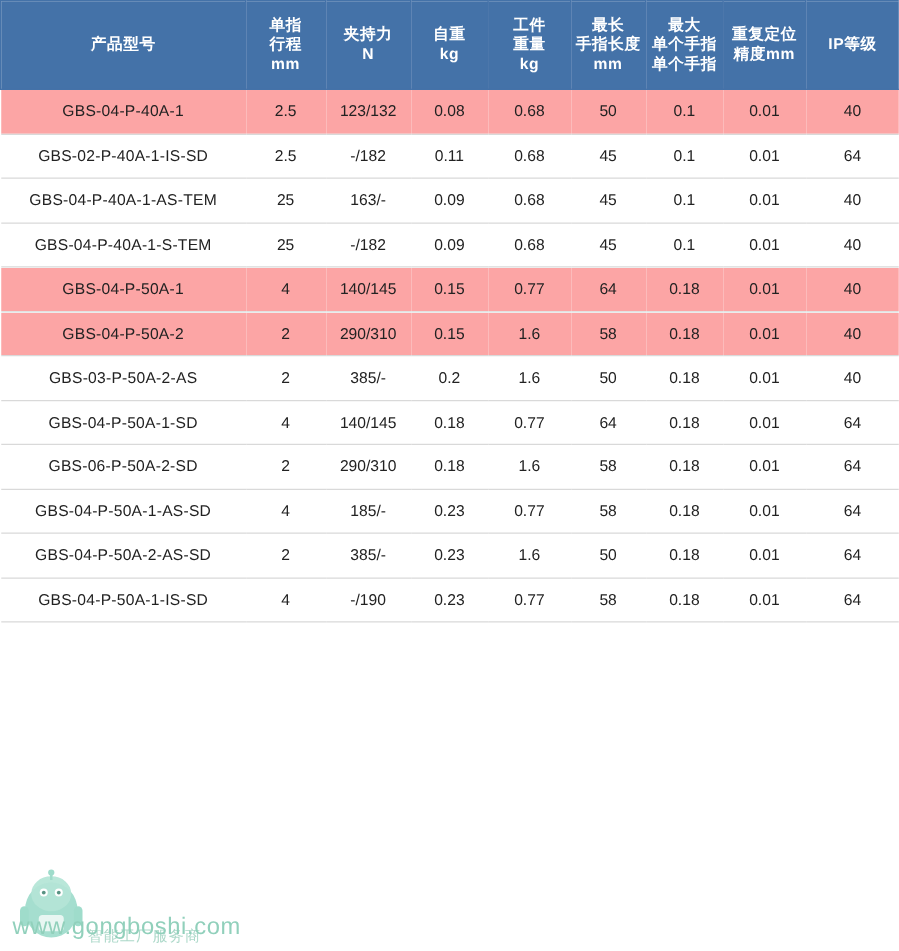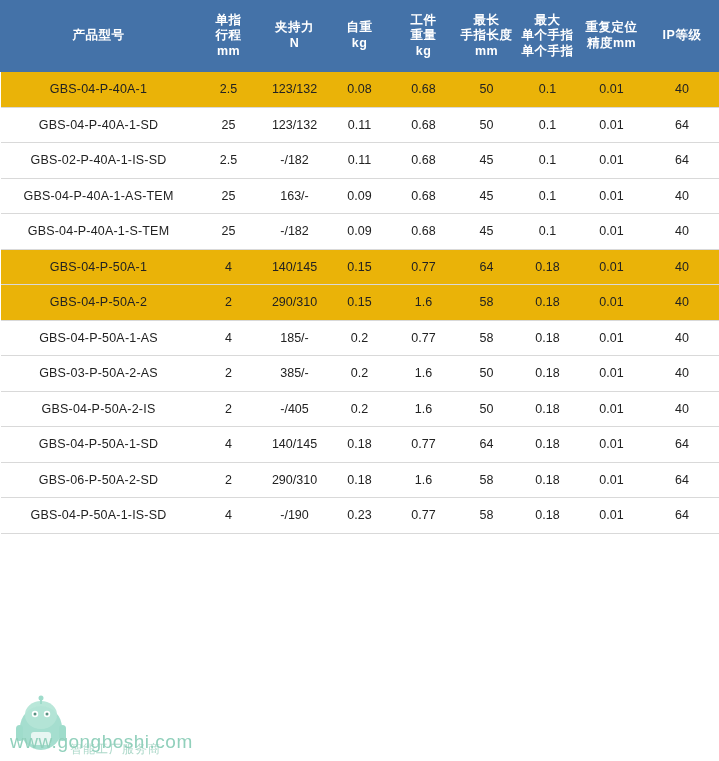--- a/index.html
+++ b/index.html
@@ -54,21 +54,21 @@
     text-align: center;
     vertical-align: middle;
     height: 34.5px;
     padding: 0 2px;
     border-bottom: 1px solid #d9d9d9;
     background: #ffffff;
     white-space: nowrap;
     overflow: hidden;
   }
   #spec-table tbody tr.hl td {
-    background: #eab308;
+    background: #fca5a5;
   }
   #spec-table tbody td.model {
     font-size: 12.5px;
     letter-spacing: 0.2px;
   }
   .watermark {
     position: absolute;
     left: 8px;
     bottom: 4px;
     z-index: 5;
@@ -166,31 +166,20 @@
         <td>2.5</td>
         <td>123/132</td>
         <td>0.08</td>
         <td>0.68</td>
         <td>50</td>
         <td>0.1</td>
         <td>0.01</td>
         <td>40</td>
       </tr>
       <tr>
-        <td class="model">GBS-04-P-40A-1-SD</td>
-        <td>25</td>
-        <td>123/132</td>
-        <td>0.11</td>
-        <td>0.68</td>
-        <td>50</td>
-        <td>0.1</td>
-        <td>0.01</td>
-        <td>64</td>
-      </tr>
-      <tr>
         <td class="model">GBS-02-P-40A-1-IS-SD</td>
         <td>2.5</td>
         <td>-/182</td>
         <td>0.11</td>
         <td>0.68</td>
         <td>45</td>
         <td>0.1</td>
         <td>0.01</td>
         <td>64</td>
       </tr>
@@ -232,70 +221,70 @@
         <td>2</td>
         <td>290/310</td>
         <td>0.15</td>
         <td>1.6</td>
         <td>58</td>
         <td>0.18</td>
         <td>0.01</td>
         <td>40</td>
       </tr>
       <tr>
-        <td class="model">GBS-04-P-50A-1-AS</td>
-        <td>4</td>
-        <td>185/-</td>
-        <td>0.2</td>
-        <td>0.77</td>
-        <td>58</td>
-        <td>0.18</td>
-        <td>0.01</td>
-        <td>40</td>
-      </tr>
-      <tr>
         <td class="model">GBS-03-P-50A-2-AS</td>
         <td>2</td>
         <td>385/-</td>
         <td>0.2</td>
         <td>1.6</td>
         <td>50</td>
         <td>0.18</td>
         <td>0.01</td>
         <td>40</td>
       </tr>
       <tr>
-        <td class="model">GBS-04-P-50A-2-IS</td>
-        <td>2</td>
-        <td>-/405</td>
-        <td>0.2</td>
-        <td>1.6</td>
-        <td>50</td>
-        <td>0.18</td>
-        <td>0.01</td>
-        <td>40</td>
-      </tr>
-      <tr>
         <td class="model">GBS-04-P-50A-1-SD</td>
         <td>4</td>
         <td>140/145</td>
         <td>0.18</td>
         <td>0.77</td>
         <td>64</td>
         <td>0.18</td>
         <td>0.01</td>
         <td>64</td>
       </tr>
       <tr>
         <td class="model">GBS-06-P-50A-2-SD</td>
         <td>2</td>
         <td>290/310</td>
         <td>0.18</td>
         <td>1.6</td>
         <td>58</td>
+        <td>0.18</td>
+        <td>0.01</td>
+        <td>64</td>
+      </tr>
+      <tr>
+        <td class="model">GBS-04-P-50A-1-AS-SD</td>
+        <td>4</td>
+        <td>185/-</td>
+        <td>0.23</td>
+        <td>0.77</td>
+        <td>58</td>
+        <td>0.18</td>
+        <td>0.01</td>
+        <td>64</td>
+      </tr>
+      <tr>
+        <td class="model">GBS-04-P-50A-2-AS-SD</td>
+        <td>2</td>
+        <td>385/-</td>
+        <td>0.23</td>
+        <td>1.6</td>
+        <td>50</td>
         <td>0.18</td>
         <td>0.01</td>
         <td>64</td>
       </tr>
       <tr>
         <td class="model">GBS-04-P-50A-1-IS-SD</td>
         <td>4</td>
         <td>-/190</td>
         <td>0.23</td>
         <td>0.77</td>

